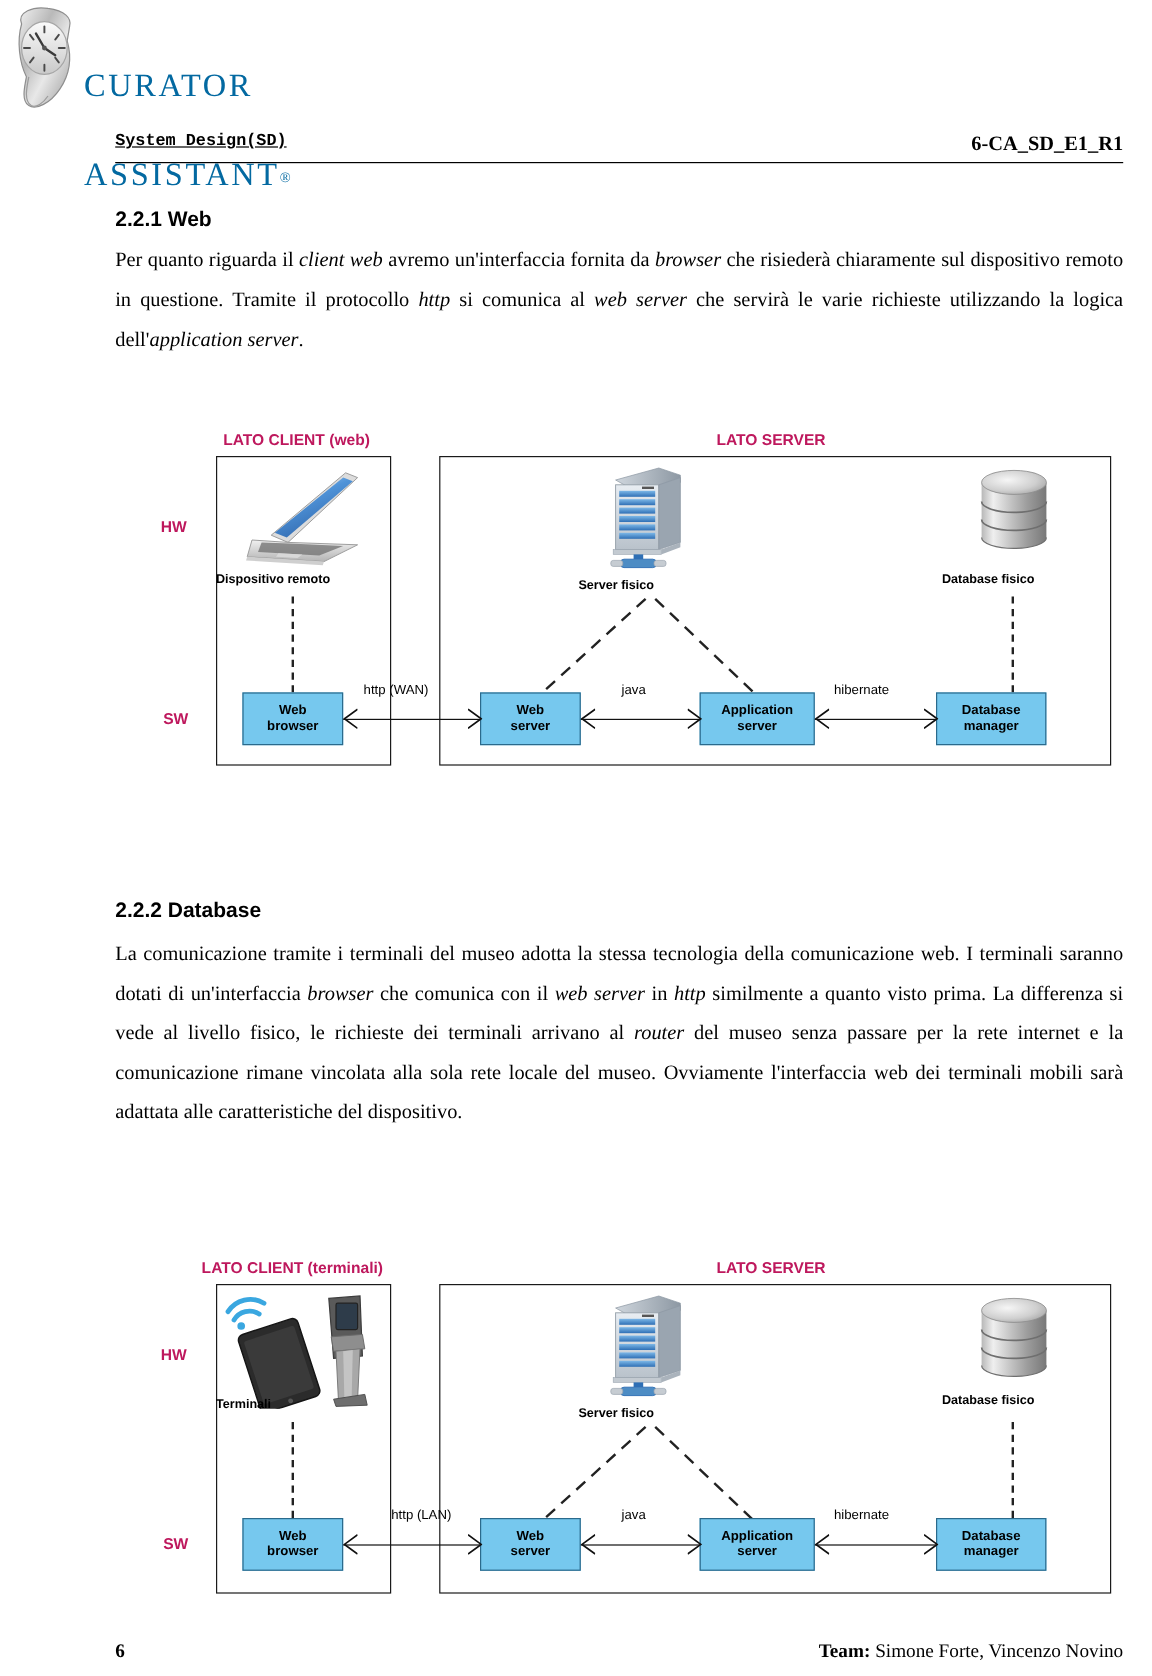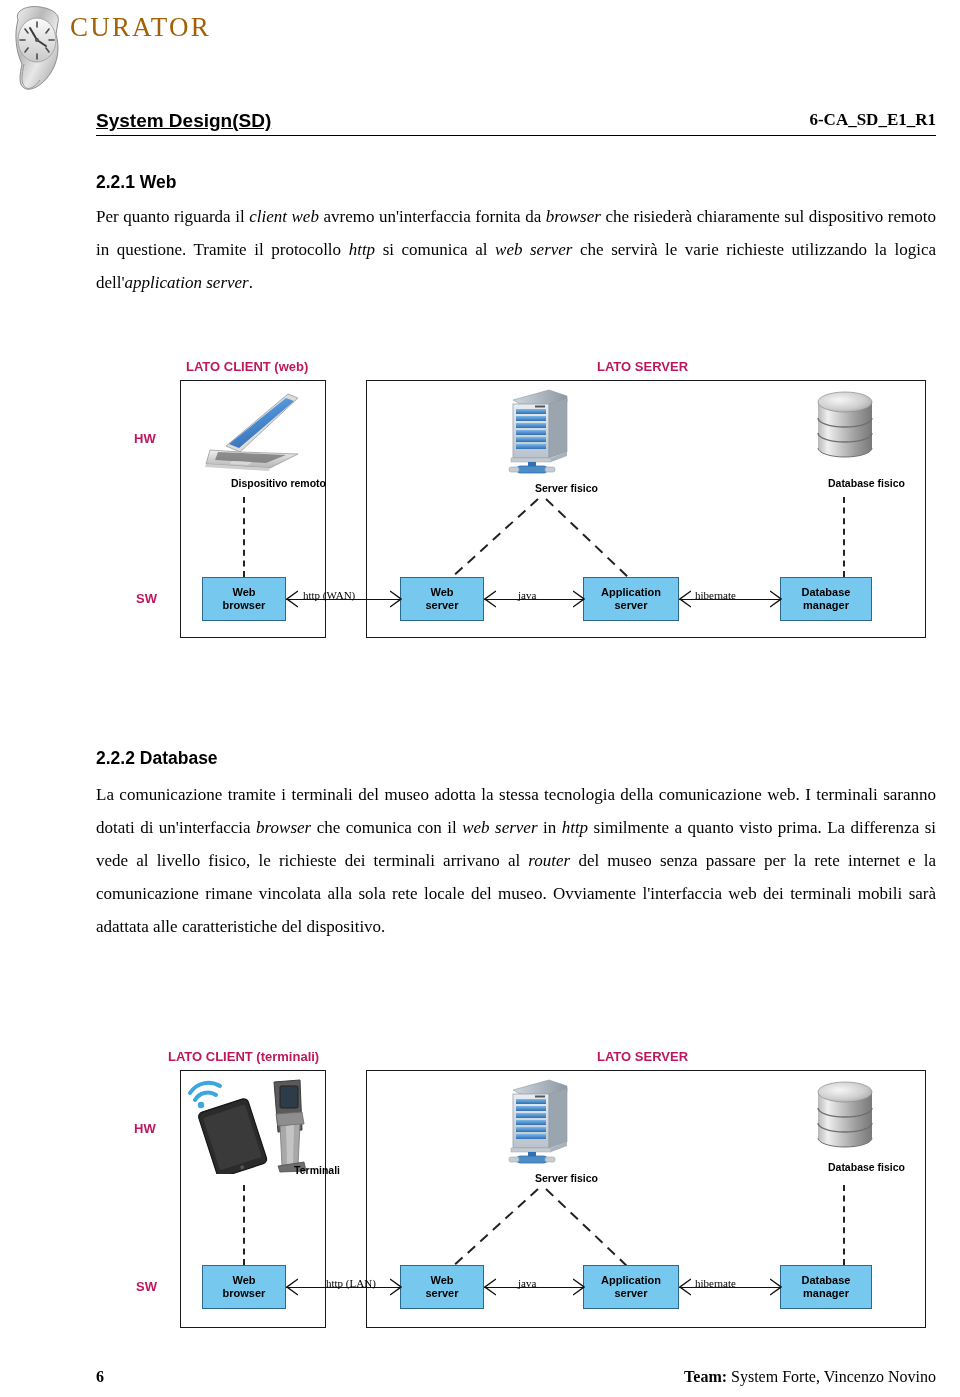--- a/index.html
+++ b/index.html
@@ -15,33 +15,34 @@
 
   
   .logo-block { position:absolute; left:8px; top:4px; width:300px; height:90px; }
   .logo-clock { position:absolute; left:0px; top:0px; width:64px; height:92px; }
   .logo-text { position:absolute; left:62px; top:8px; }
   .logo-line {
     font-family: "Liberation Serif", serif;
     font-size: 27px;
     letter-spacing: 2.2px;
     line-height: 30px;
-    color: #a16207;
+    color: #0369a1;
+    margin-top: 44px;
   }
   .logo-reg { font-size: 12px; vertical-align: 2px; letter-spacing:0; }
 
   
   .doc-header {
     position:absolute; left:96px; top:110px; width:840px; height:26px;
     border-bottom: 1.6px solid #000;
   }
   .doc-header .left {
     position:absolute; left:0; top:0;
-    font-family:Liberation Sans, sans-serif;
-    font-weight:bold; font-size:19px; text-decoration: underline; text-align: right;
+    font-family:Liberation Mono, monospace;
+    font-weight:bold; font-size:14px; text-decoration: underline; text-align: right;
   }
   .doc-header .right {
     position:absolute; right:0; top:0;
     font-family:"Liberation Serif", serif;
     font-weight:bold; font-size:17px;
   }
 
   
   .sec-heading {
     position:absolute;
@@ -63,26 +64,26 @@
   .dlabel {
     position:absolute;
     font-family:"Liberation Sans", sans-serif;
     font-weight:bold; font-size:13px; color:#be185d;
     white-space: nowrap;
   }
   .dcaption {
     position:absolute;
     font-family:"Liberation Sans", sans-serif;
     font-weight:bold; font-size:10.5px; color:#000;
-    white-space:nowrap; text-align:right;
+    white-space:nowrap; text-align:left;
   }
   .dconn-label {
     position:absolute;
-    font-family:Liberation Serif, serif;
-    font-size:11px; color:#000; white-space:nowrap;margin-top:20px;
+    font-family:Liberation Sans, sans-serif;
+    font-size:11px; color:#000; white-space:nowrap;
   }
   .frame {
     position:absolute;
     border: 1.6px solid #1a1a1a;
     background: transparent;
   }
   .swbox {
     position:absolute;
     background:#76c8ee;
     border:1.3px solid #2b6a8c;
@@ -155,20 +156,21 @@
         <line x1="17" y1="25" x2="20" y2="29"></line>
       </g>
       <line x1="29" y1="36" x2="22" y2="24" stroke="#3a3a3a" stroke-width="2" stroke-linecap="round"></line>
       <line x1="29" y1="36" x2="38" y2="42" stroke="#3a3a3a" stroke-width="2" stroke-linecap="round"></line>
       <circle cx="29" cy="36" r="2" fill="#555"></circle>
       <path d="M16 60 C14 70 12 80 18 84 C22 86 28 82 32 76" fill="none" stroke="#9b9b9b" stroke-width="1"></path>
     </svg>
   </div>
   <div class="logo-text">
     <div class="logo-line">CURATOR</div>
+    <div class="logo-line"><span>ASSISTANT</span><span class="logo-reg">®</span></div>
   </div>
 </div>
 
 <div class="doc-header">
   <span class="left">System Design(SD)</span>
   <span class="right">6-CA_SD_E1_R1</span>
 </div>
 
 <div class="sec-heading" style="left:96px; top:172px;">2.2.1 Web</div>
 <div class="para" style="left:96px; top:200px; width:840px;">Per quanto riguarda il <i>client web</i> avremo un'interfaccia fornita da <i>browser</i> che risiederà chiaramente sul dispositivo remoto in questione. Tramite il protocollo <i>http</i> si comunica al <i>web server</i> che servirà le varie richieste utilizzando la logica dell'<i>application server</i>.</div>
@@ -478,13 +480,13 @@
     <div class="arrow-head" style="right:0px;">
       <svg width="12" height="18" viewBox="0 0 12 18">
           <polyline points="0,1 11,9 0,17" fill="none" stroke="#111" stroke-width="1.4"></polyline>
         </svg>
     </div>
   </div>
   <div class="dconn-label" style="left:695px; top:1257px;">hibernate</div>
 </div>
 
 <div class="footer-page">6</div>
-<div class="footer-team"><b>Team:</b><span> System Forte, Vincenzo Novino</span></div>
+<div class="footer-team"><b>Team:</b><span> Simone Forte, Vincenzo Novino</span></div>
 
 </body></html>

